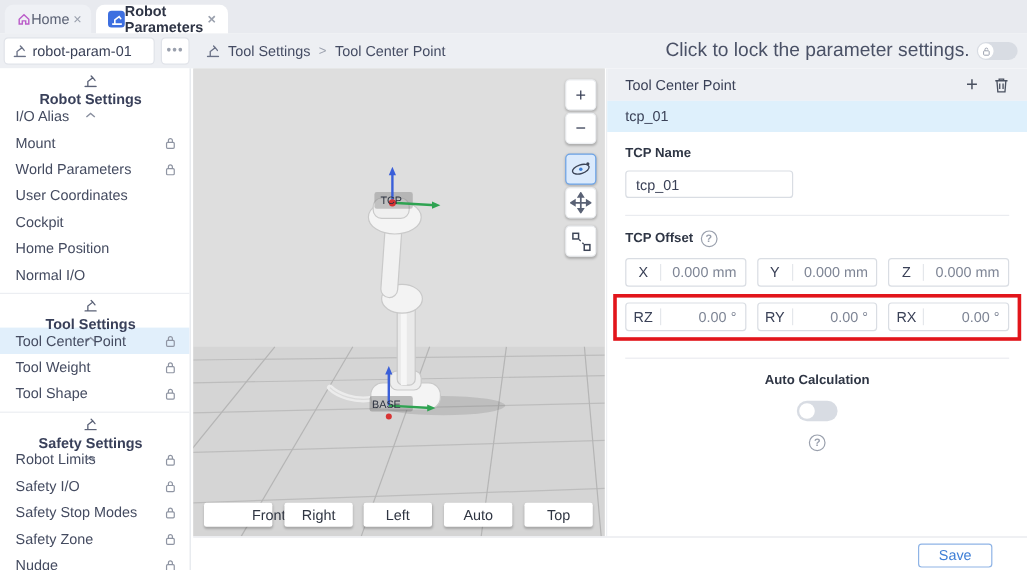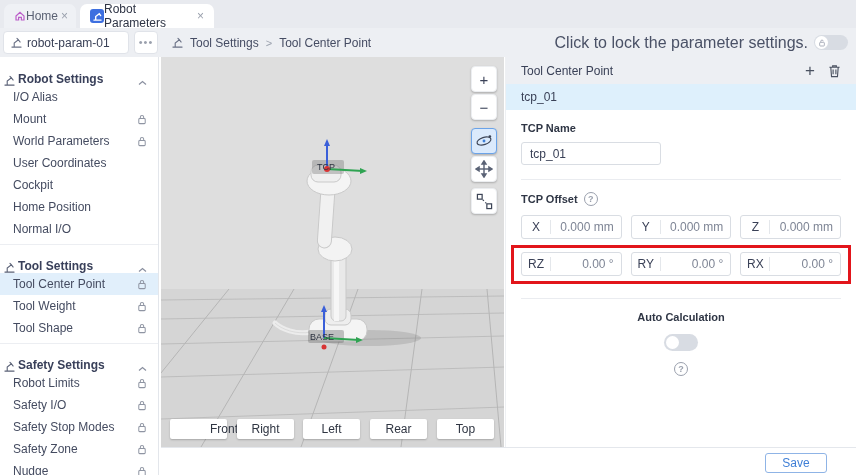--- a/index.html
+++ b/index.html
@@ -11,37 +11,37 @@
     color: #3a4157;
     background: #fff;
     overflow: hidden;
   }
   svg { display:block; }
 
   
   .topbar { position:absolute; left:0; top:0; width:856px; height:28px; background:#e8eaef; }
   .tab { position:absolute; top:4px; height:24px; border-radius:7px 7px 0 0; display:flex; align-items:center; gap:0; padding:0 10px; cursor:default; }
   .tab-home { left:4px; width:72px; background:#eff1f5; color:#5a6173; }
-  .tab-active { left:80px; width:134px; background:#ffffff; color:#2e3445; }
+  .tab-active { left:80px; width:110px; background:#ffffff; color:#2e3445;font-weight:bold; }
   .tab-close { color:#9aa0ad; font-size:12px; margin-left:3px; }
   .rp-tab-icon { width:14px; height:14px; border-radius:3px; display:flex; align-items:center; justify-content:center; flex:none; }
 
   
   .subbar { position:absolute; left:0; top:28px; width:856px; height:29px; background:#edeff3; }
   .param-input { position:absolute; left:3px; top:3px; width:126px; height:23px; background:#fff; border:1px solid #e0e3e9; border-radius:4px; display:flex; align-items:center; gap:5px; padding:0 7px; }
   .more-btn { position:absolute; left:134px; top:3px; width:24px; height:23px; background:#fff; border:1px solid #e0e3e9; border-radius:4px; color:#9aa0ad; font-size:11px; line-height:20px; text-align:center; letter-spacing:1px; }
   .breadcrumb { position:absolute; left:172px; top:0; height:29px; display:flex; align-items:center; gap:7px; color:#454c63; }
   .crumb-sep { color:#9aa0ad; font-size:11px; }
   .lock-hint { position:absolute; right:48px; top:0; height:29px; display:flex; align-items:center; font-size:16px; color:#4a5166; }
   .lock-toggle { position:absolute; right:8px; top:7px; width:34px; height:15px; border-radius:8px; background:#d8dce3; }
   .lock-toggle .knob { position:absolute; left:1px; top:1px; width:13px; height:13px; border-radius:50%; background:#fff; display:flex; align-items:center; justify-content:center; }
 
   
   .sidebar { position:absolute; left:0; top:57px; width:159px; height:418px; background:#fff; border-right:1px solid #e3e6eb; padding-top:5px; overflow:hidden; }
-  .side-section { height:24px; display:flex; align-items:flex-end; gap:3px; padding:0 11px 0 4px; }
+  .side-section { height:24px; display:flex; align-items:center; gap:3px; padding:0 11px 0 4px;flex-direction:column; }
   .side-section .s-label { flex:1; font-weight:bold; color:#39405a; }
   .side-item { height:22px; display:flex; align-items:center; padding:0 11px 0 13px; color:#444b60; cursor:default; }
   .side-item .i-label { flex:1; }
   .side-item.selected { background:#e1effb; }
   .side-divider { border-top:1px solid #eceef2; margin:4px 0; }
 
   
   .viewport { position:absolute; left:161px; top:57px; width:343px; height:390px; background:#dedede; overflow:hidden; }
   .vp-btn { position:absolute; width:26px; height:26px; background:#fff; border:1px solid #eceef1; border-radius:4px; box-shadow:0 1px 2px rgba(0,0,0,.22); display:flex; align-items:center; justify-content:center; font-size:15px; color:#3a4157; }
   .vp-btn.sel { background:#dbeafc; border:1px solid #6ba3e8; }
@@ -378,21 +378,21 @@
           <rect x="1.5" y="1.5" width="5" height="5" fill="none" stroke="#3c4456" stroke-width="1.3"></rect>
           <rect x="11.5" y="11.5" width="5" height="5" fill="none" stroke="#3c4456" stroke-width="1.3"></rect>
           <line x1="7" y1="7" x2="11" y2="11" stroke="#3c4456" stroke-width="1.2" stroke-dasharray="2 2"></line>
         </svg>
       </span>
   </div>
 
   <button class="view-btn" style="left:9px;padding-left:40px;">Front</button>
   <button class="view-btn" style="left:76px;">Right</button>
   <button class="view-btn" style="left:142px;">Left</button>
-  <button class="view-btn" style="left:209px;">Rear</button>
+  <button class="view-btn" style="left:209px;">Auto</button>
   <button class="view-btn" style="left:276px;">Top</button>
 </div>
 
 <div class="rpanel">
   <div class="rp-header">
     <span class="rp-title">Tool Center Point</span>
     <span class="icon-btn plus-glyph">+</span>
     <span class="icon-btn">
       <svg width="13" height="14" viewBox="0 0 14 15">
           <path d="M1.5 3.5 H12.5 M5 3.5 V2 H9 V3.5 M3 3.5 L3.8 13.5 H10.2 L11 3.5 M5.5 6 V11 M8.5 6 V11" fill="none" stroke="#4a5160" stroke-width="1.2"></path>

